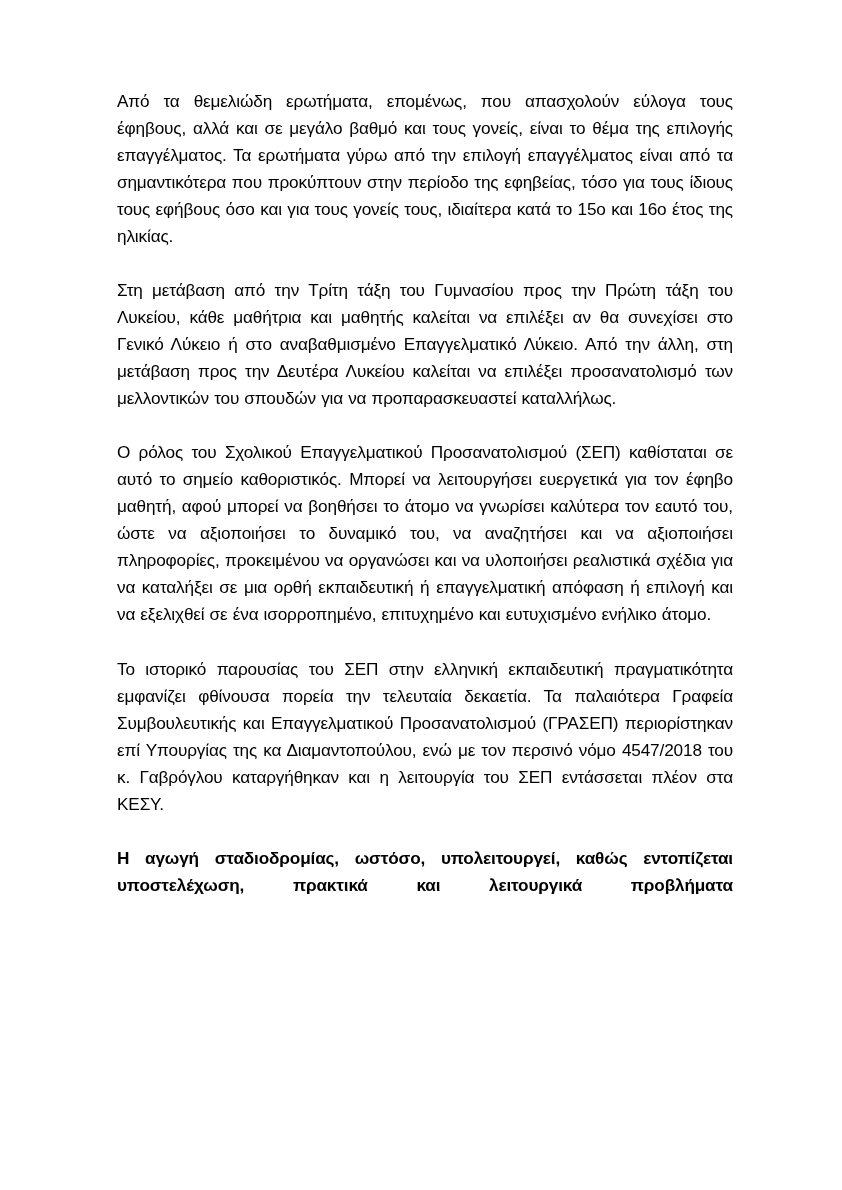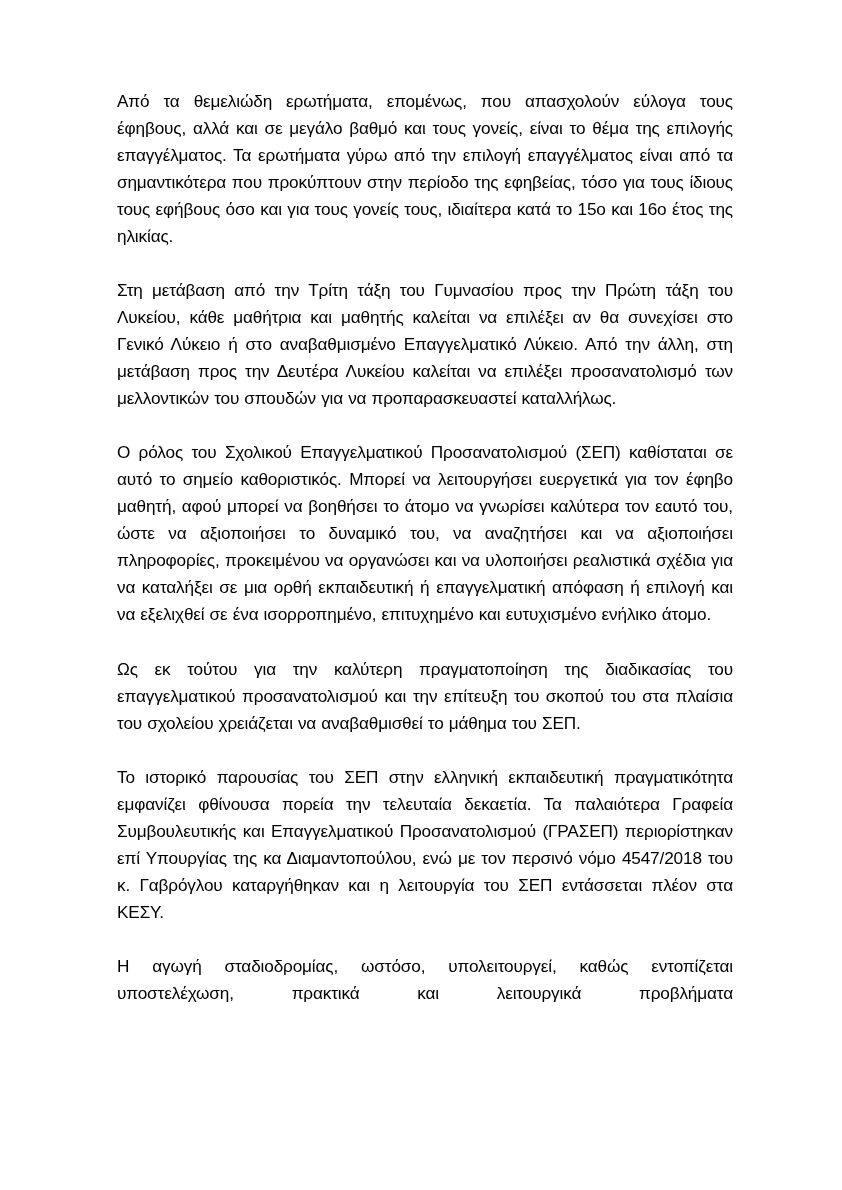--- a/index.html
+++ b/index.html
@@ -31,16 +31,15 @@
       word-spacing: 0.5px;
     }
   </style>
 </head>
 <body>
 
 <div class="page">
   <p class="para">Από τα θεμελιώδη ερωτήματα, επομένως, που απασχολούν εύλογα τους έφηβους, αλλά και σε μεγάλο βαθμό και τους γονείς, είναι το θέμα της επιλογής επαγγέλματος. Τα ερωτήματα γύρω από την επιλογή επαγγέλματος είναι από τα σημαντικότερα που προκύπτουν στην περίοδο της εφηβείας, τόσο για τους ίδιους τους εφήβους όσο και για τους γονείς τους, ιδιαίτερα κατά το 15ο και 16ο έτος της ηλικίας.</p>
   <p class="para">Στη μετάβαση από την Τρίτη τάξη του Γυμνασίου προς την Πρώτη τάξη του Λυκείου, κάθε μαθήτρια και μαθητής καλείται να επιλέξει αν θα συνεχίσει στο Γενικό Λύκειο ή στο αναβαθμισμένο Επαγγελματικό Λύκειο. Από την άλλη, στη μετάβαση προς την Δευτέρα Λυκείου καλείται να επιλέξει προσανατολισμό των μελλοντικών του σπουδών για να προπαρασκευαστεί καταλλήλως.</p>
   <p class="para">Ο ρόλος του Σχολικού Επαγγελματικού Προσανατολισμού (ΣΕΠ) καθίσταται σε αυτό το σημείο καθοριστικός. Μπορεί να λειτουργήσει ευεργετικά για τον έφηβο μαθητή, αφού μπορεί να βοηθήσει το άτομο να γνωρίσει καλύτερα τον εαυτό του, ώστε να αξιοποιήσει το δυναμικό του, να αναζητήσει και να αξιοποιήσει πληροφορίες, προκειμένου να οργανώσει και να υλοποιήσει ρεαλιστικά σχέδια για να καταλήξει σε μια ορθή εκπαιδευτική ή επαγγελματική απόφαση ή επιλογή και να εξελιχθεί σε ένα ισορροπημένο, επιτυχημένο και ευτυχισμένο ενήλικο άτομο.</p>
-  <p class="para">Ως εκ τούτου για την καλύτερη πραγματοποίηση της διαδικασίας του επαγγελματικού προσανατολισμού και την επίτευξη του σκοπού του στα πλαίσια του σχολείου χρειάζεται να αναβαθμισθεί το μάθημα του ΣΕΠ.</p>
   <p class="para">Το ιστορικό παρουσίας του ΣΕΠ στην ελληνική εκπαιδευτική πραγματικότητα εμφανίζει φθίνουσα πορεία την τελευταία δεκαετία. Τα παλαιότερα Γραφεία Συμβουλευτικής και Επαγγελματικού Προσανατολισμού (ΓΡΑΣΕΠ) περιορίστηκαν επί Υπουργίας της κα Διαμαντοπούλου, ενώ με τον περσινό νόμο 4547/2018 του κ. Γαβρόγλου καταργήθηκαν και η λειτουργία του ΣΕΠ εντάσσεται πλέον στα ΚΕΣΥ.</p>
-  <p class="para" style="text-align-last: justify;">Η αγωγή σταδιοδρομίας, ωστόσο, υπολειτουργεί, καθώς εντοπίζεται υποστελέχωση, πρακτικά και λειτουργικά προβλήματα</p>
+  <p class="para" style="text-align-last: justify; font-weight: bold;">Η αγωγή σταδιοδρομίας, ωστόσο, υπολειτουργεί, καθώς εντοπίζεται υποστελέχωση, πρακτικά και λειτουργικά προβλήματα</p>
 </div>
 
 </body></html>

